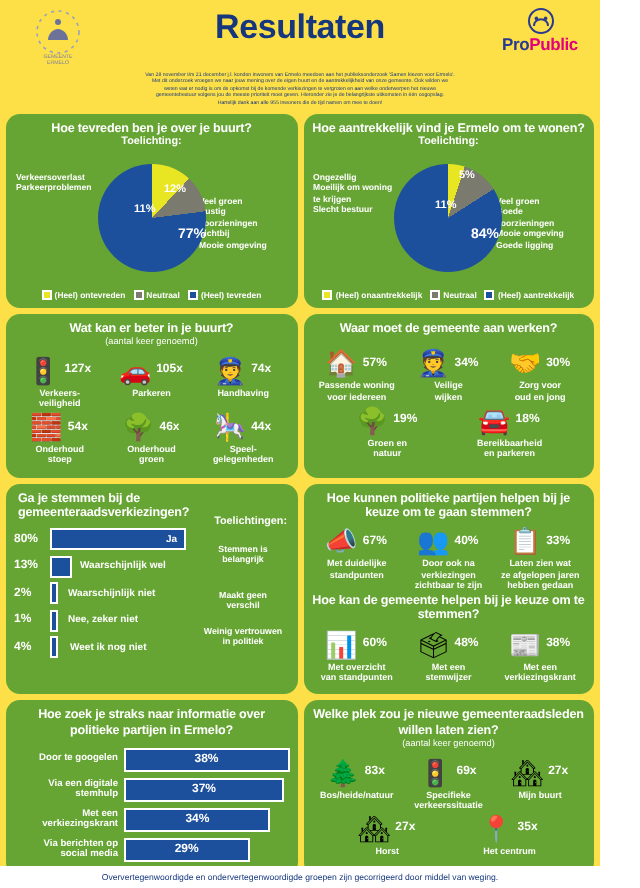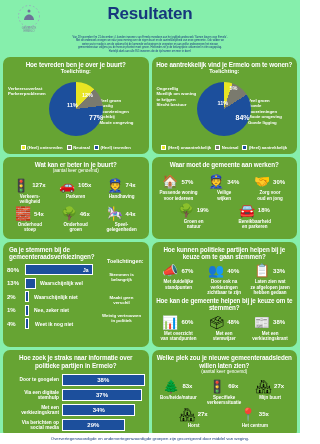--- a/index.html
+++ b/index.html
@@ -2,21 +2,21 @@
 <html><head>
 <meta charset="utf-8">
 <style>
   * { box-sizing: border-box; margin: 0; padding: 0; }
   html, body {
     width: 300px; height: 444px;
     background: #ffffff;
     font-family: "Liberation Sans", sans-serif;
     overflow: hidden;
   }
-  .page { position: relative; width: 300px; height: 444px; background: #86efac; }
+  .page { position: relative; width: 300px; height: 444px; background: #fde047; }
 
   
   .header { position: relative; height: 56px; padding: 3px 4px 0 4px; }
   .logo-left {
     position: absolute; left: 6px; top: 3px; width: 46px; height: 30px;
     display: flex; align-items: center; justify-content: center;
   }
   .logo-right {
     position: absolute; right: 4px; top: 4px; width: 52px; height: 28px;
     text-align: center;
@@ -157,20 +157,31 @@
         </g>
         <text x="21" y="25" font-size="2.6" fill="#7b7f9c" text-anchor="middle" font-family="Liberation Sans, sans-serif">GEMEENTE</text>
         <text x="21" y="28" font-size="2.6" fill="#7b7f9c" text-anchor="middle" font-family="Liberation Sans, sans-serif">ERMELO</text>
       </svg>
     </div>
 
     <div class="title-wrap">
       <div class="title-main">Resultaten</div>
     </div>
 
+    <div class="logo-right">
+      <svg class="pp-mark" width="17" height="14" viewBox="0 0 17 14" aria-hidden="true">
+        <circle cx="8.5" cy="6.5" r="6" fill="none" stroke="#2b3a8f" stroke-width="1"></circle>
+        <path d="M5 9c0-2 1.6-3.4 3.5-3.4S12 7 12 9" fill="none" stroke="#2b3a8f" stroke-width="1"></path>
+        <circle cx="6.2" cy="5.2" r="0.9" fill="#2b3a8f"></circle>
+        <circle cx="10.8" cy="5.2" r="0.9" fill="#2b3a8f"></circle>
+      </svg>
+      <div class="pp-word">
+        <span class="a">Pro</span><span class="b">Public</span>
+      </div>
+    </div>
 
     <div class="intro">
       <p>Van 28 november t/m 21 december j.l. konden inwoners van Ermelo meedoen aan het publieksonderzoek 'Samen kiezen voor Ermelo'.</p>
       <p>Met dit onderzoek vroegen we naar jouw mening over de eigen buurt en de aantrekkelijkheid van onze gemeente. Ook wilden we</p>
       <p>weten wat er nodig is om de opkomst bij de komende verkiezingen te vergroten en aan welke onderwerpen het nieuwe</p>
       <p>gemeentebestuur volgens jou de meeste prioriteit moet geven. Hieronder zie je de belangrijkste uitkomsten in één oogopslag.</p>
       <p>Hartelijk dank aan alle 955 inwoners die de tijd namen om mee te doen!</p>
     </div>
   </div>
 

